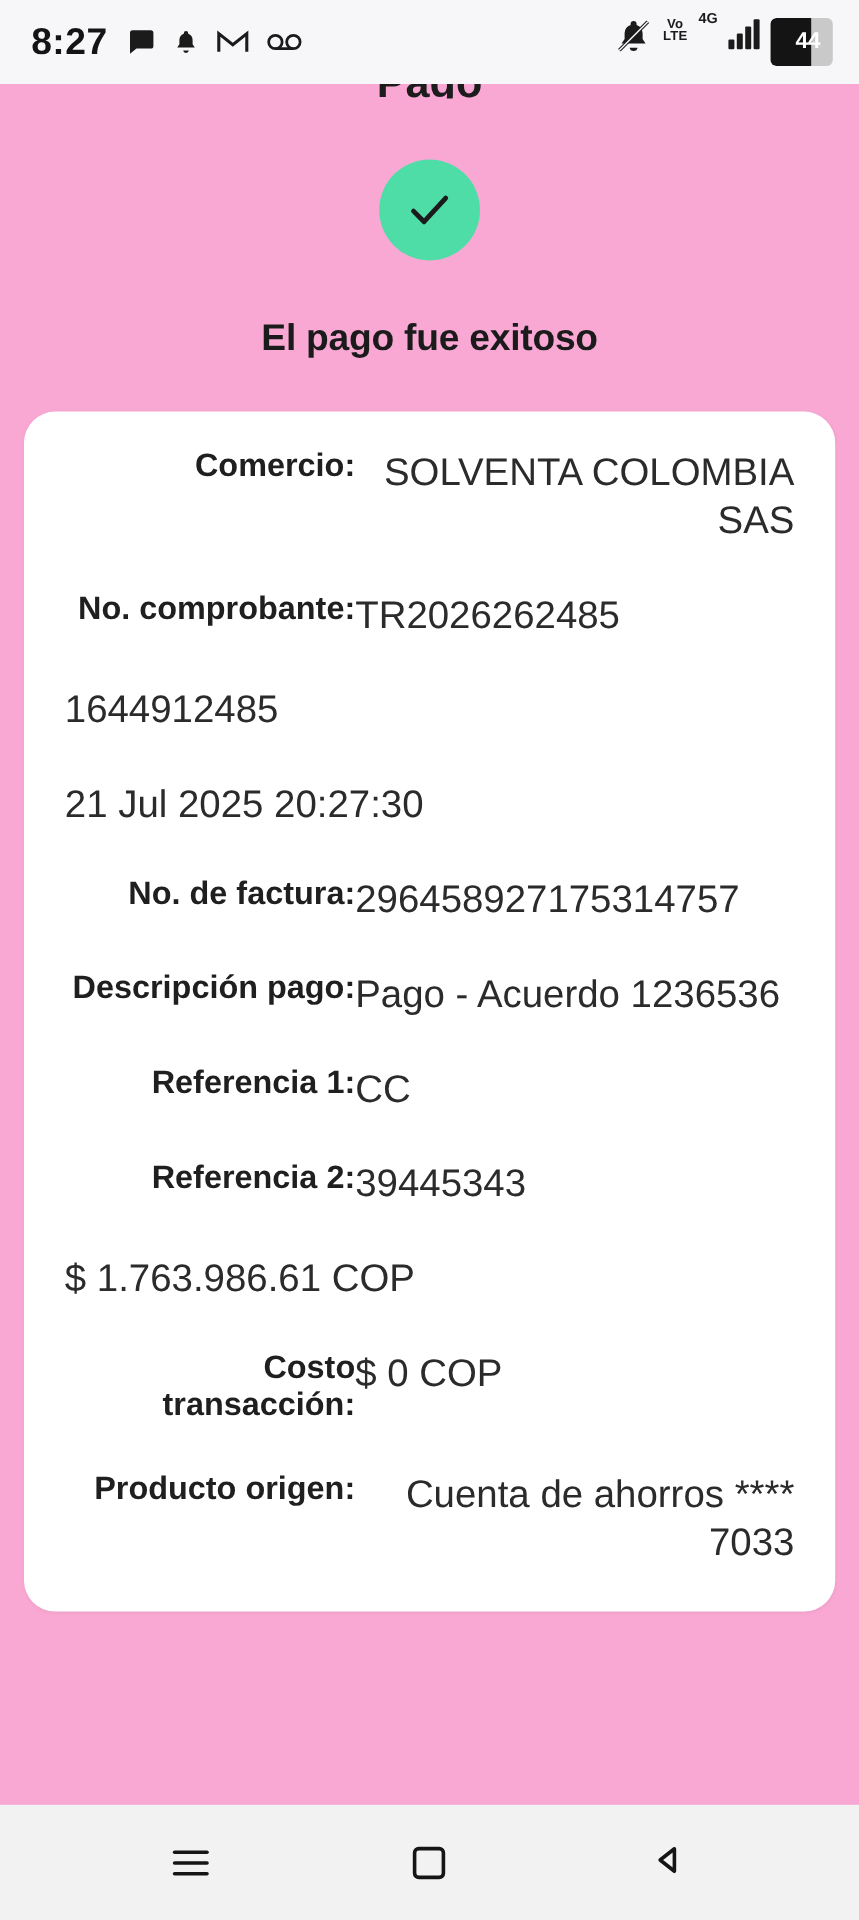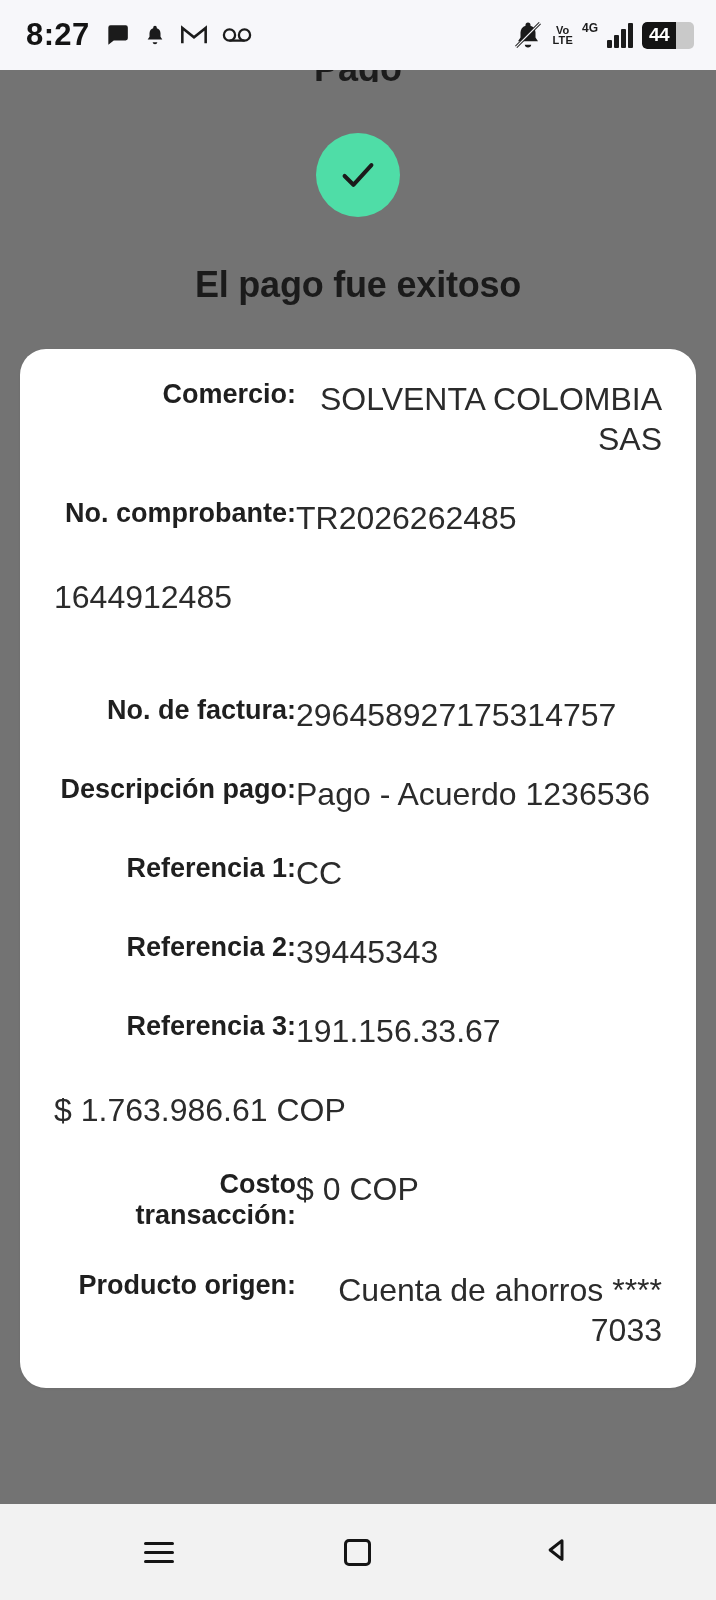--- a/index.html
+++ b/index.html
@@ -7,21 +7,21 @@
     width: 716px;
     height: 1600px;
     background: #f2f2f2;
     font-family: "Liberation Sans", sans-serif;
     overflow: hidden;
   }
   .phone {
     position: relative;
     width: 716px;
     height: 1600px;
-    background: #737373;
+    background: #f9a8d4;
     display: flex;
     flex-direction: column;
   }
 
   
   .status-bar {
     height: 70px;
     background: #f7f7fa;
     display: flex;
     align-items: center;
@@ -38,21 +38,21 @@
   }
   .clock {
     font-size: 31px;
     font-weight: 600;
     color: #141414;
     letter-spacing: .4px;
   }
   .sb-icon { display: inline-flex; align-items: center; justify-content: center; }
   .status-right {
     display: flex;
-    align-items: center;
+    align-items: flex-start;
     gap: 9px;
   }
   .volte {
     font-size: 11px;
     line-height: 10px;
     color: #1b1b1b;
     text-align: center;
     font-weight: 700;
     letter-spacing: .2px;
   }
@@ -63,27 +63,28 @@
     position: relative;
     top: -7px;
   }
   .signal-bars { display: flex; align-items: flex-end; gap: 2px; height: 26px; }
   .signal-bars i { display: block; width: 5px; background: #1b1b1b; border-radius: 1px; }
   .signal-bars i:nth-child(1) { height: 8px; }
   .signal-bars i:nth-child(2) { height: 13px; }
   .signal-bars i:nth-child(3) { height: 19px; }
   .signal-bars i:nth-child(4) { height: 25px; }
   .battery {
-    width: 52px; height: 27px;
+    width: 52px; height: 40px;
     border-radius: 5px;
     background: #c9c9c9;
     position: relative;
     overflow: hidden;
     display: flex;
     align-items: center;
+    padding-left: 14px;
   }
   .battery::after {
     content: "";
     position: absolute;
     right: -5px; top: 8px;
     width: 5px; height: 11px;
     background: #c9c9c9;
     border-radius: 0 2px 2px 0;
   }
   .battery-fill {
@@ -129,21 +130,21 @@
   .check-circle {
     width: 84px; height: 84px;
     border-radius: 50%;
     background: #4fdda7;
     display: flex;
     align-items: center;
     justify-content: center;
   }
   .headline {
     text-align: center;
-    font-size: 36px;
+    font-size: 31px;
     font-weight: 700;
     color: #1b1b1b;
     margin-top: 47px;
     letter-spacing: -.2px;
   }
 
   .card {
     margin-top: 43px;
     background: #ffffff;
     border-radius: 26px;
@@ -275,40 +276,37 @@
         <div class="row-value">SOLVENTA COLOMBIA SAS</div>
       </div>
       <div class="row">
         <div class="row-label">No. comprobante:</div>
         <div class="row-value">TR2026262485</div>
       </div>
       <div class="row">
         <div class="row-value">1644912485</div>
       </div>
       <div class="row">
+        <div class="row-value">21 Jul 2025 20:27:30</div>
       </div>
       <div class="row">
         <div class="row-label">No. de factura:</div>
         <div class="row-value">296458927175314757</div>
       </div>
       <div class="row">
         <div class="row-label">Descripción pago:</div>
         <div class="row-value">Pago - Acuerdo 1236536</div>
       </div>
       <div class="row">
         <div class="row-label">Referencia 1:</div>
         <div class="row-value">CC</div>
       </div>
       <div class="row">
         <div class="row-label">Referencia 2:</div>
         <div class="row-value">39445343</div>
-      </div>
-      <div class="row">
-        <div class="row-label">Referencia 3:</div>
-        <div class="row-value">191.156.33.67</div>
       </div>
       <div class="row">
         <div class="row-value">$ 1.763.986.61 COP</div>
       </div>
       <div class="row">
         <div class="row-label">Costo transacción:</div>
         <div class="row-value">$ 0 COP</div>
       </div>
       <div class="row">
         <div class="row-label">Producto origen:</div>

